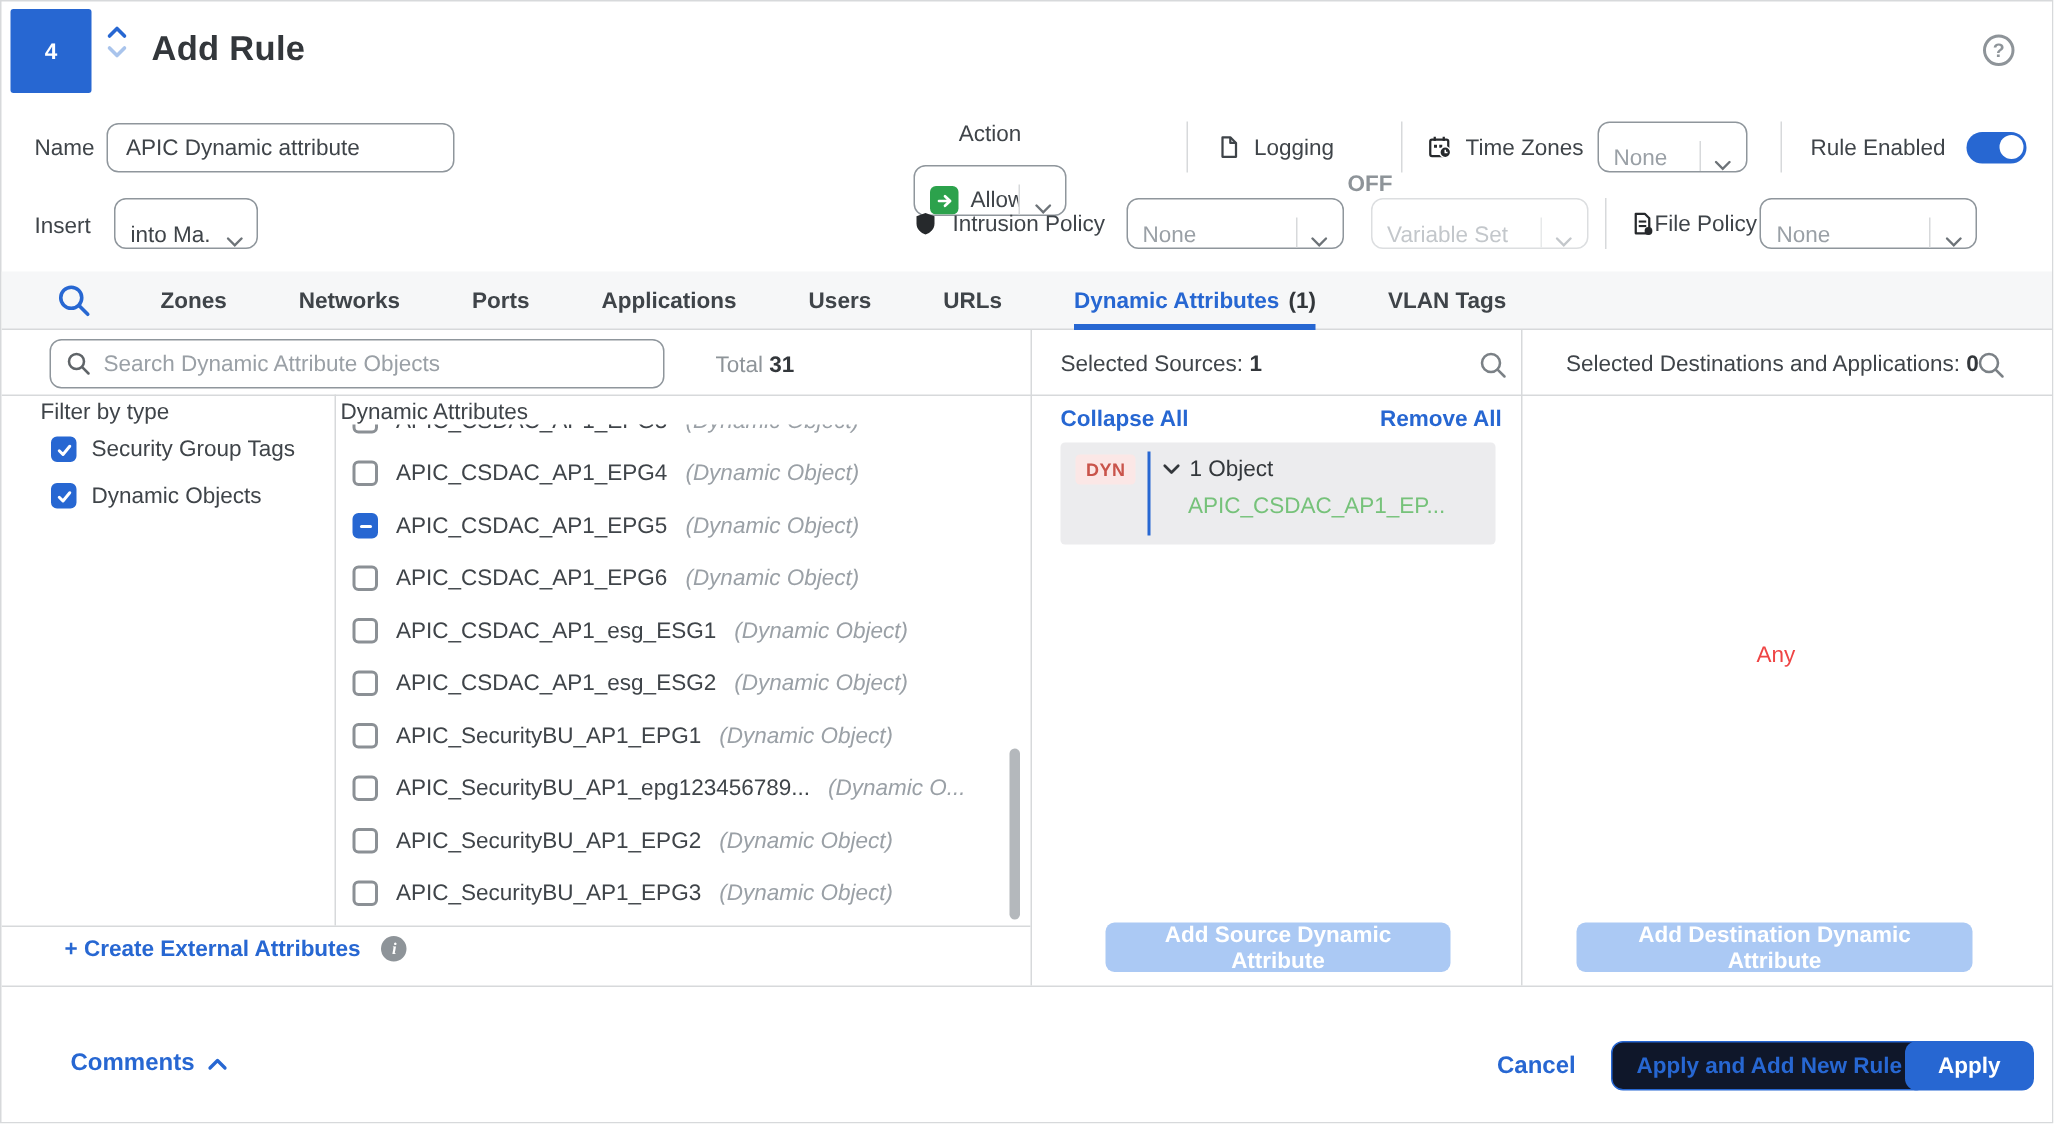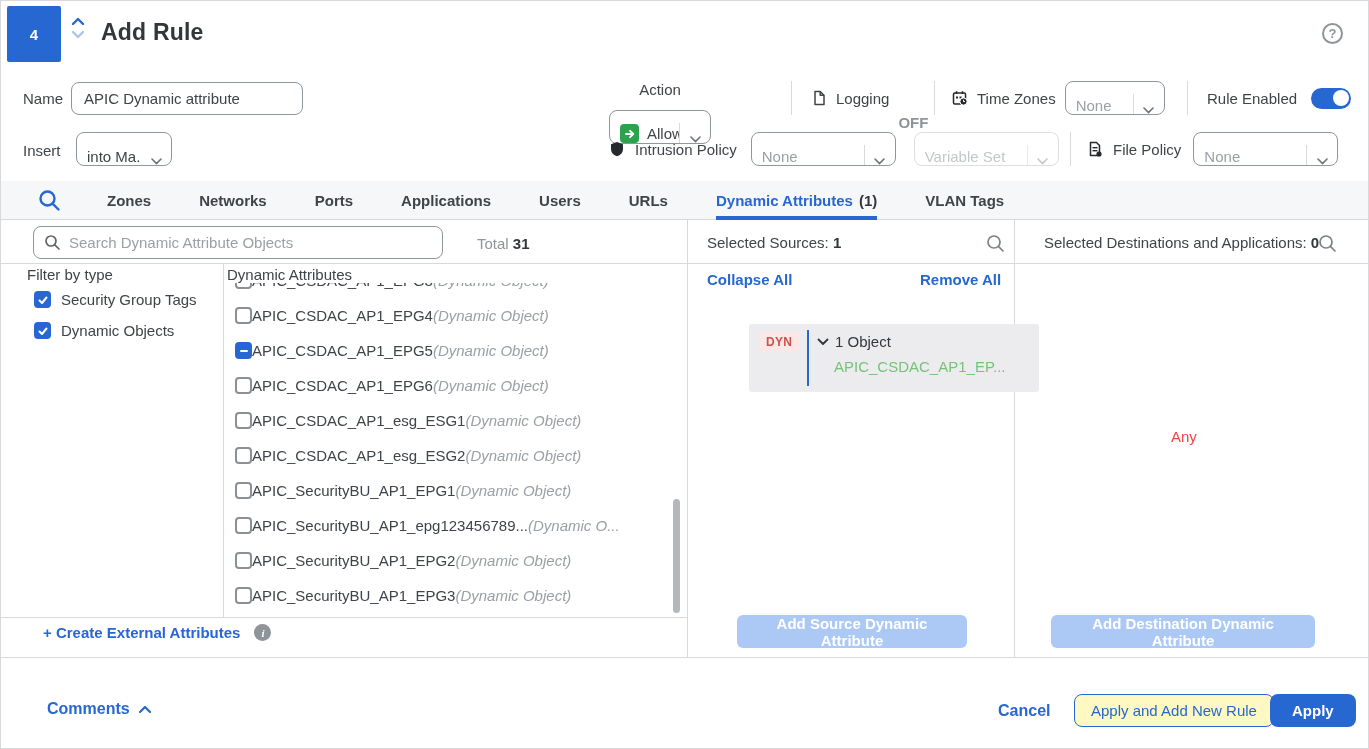--- a/index.html
+++ b/index.html
@@ -52,42 +52,42 @@
   .bold { font-weight:700; color:#33373b; }
 
   
   .cb { width:17px; height:17px; border:2px solid #8b9095; border-radius:4px; background:#fff; flex:none; display:flex; align-items:center; justify-content:center; }
   .cb.on { background:#2767d2; border-color:#2767d2; }
 
   .filter-row { display:flex; align-items:center; gap:10px; font-size:15px; color:#3f4449; }
 
   .list { left:226px; top:282px; width:446px; height:330px; overflow:hidden; }
   .list-inner { position:relative; top:-20px; }
-  .attr-row { height:35px; display:flex; align-items:center; padding-left:8px; }
+  .attr-row { height:35px; display:flex; align-items:center; gap:12px; padding-left:8px; }
   .attr-name { font-size:15px; color:#3f4449; white-space:nowrap; }
   .attr-type { font-size:15px; font-style:italic; color:#9aa0a6; white-space:nowrap; }
 
   .scroll-track { left:672px; top:282px; width:7px; height:330px; }
   .scroll-thumb { position:absolute; left:0; top:216px; width:7px; height:114px; background:#b4b8bc; border-radius:4px; }
 
   .link-blue { color:#2767d2; font-weight:700; font-size:15px; }
   .info-circle { width:17px; height:17px; border-radius:50%; background:#8e9499; color:#fff; font-size:11px; font-weight:700; font-style:italic; display:flex; align-items:center; justify-content:center; font-family:"Liberation Serif",serif; }
 
   
-  .src-card { left:748px; top:294px; width:290px; height:68px; background:#ececee; border-radius:3px;margin-top:29px; }
+  .src-card { left:706px; top:294px; width:290px; height:68px; background:#ececee; border-radius:3px; }
   .dyn-badge { position:absolute; left:10px; top:8px; background:#fbe7e6; color:#c9544b; font-size:12px; font-weight:700; padding:3px 7px; border-radius:3px; letter-spacing:.3px; }
   .src-card .bluebar { position:absolute; left:58px; top:6px; width:2px; height:56px; background:#2767d2; }
   .obj-row { position:absolute; left:68px; top:9px; display:flex; align-items:center; gap:6px; font-size:15px; color:#33373b; }
   .obj-name { position:absolute; left:85px; top:34px; font-size:15px; color:#76c27a; }
 
   .btn-disabled { background:#abc9f4; color:#fff; font-size:15px; font-weight:700; border:none; border-radius:6px; height:33px; display:flex; align-items:center; justify-content:center; padding:0 18px; }
   .any-label { color:#ef4444; font-size:15px; }
 
   
-  .btn-outline { border:1.5px solid #2767d2; color:#2767d2; background:#fef9c3; font-weight:400; font-size:15px; border-radius:8px; height:33px; display:flex; align-items:center; justify-content:center; padding:0 16px; font-family:"Liberation Sans",sans-serif; }
+  .btn-outline { border:1.5px solid #2767d2; color:#2767d2; background:#0f172a; font-weight:700; font-size:15px; border-radius:8px; height:33px; display:flex; align-items:center; justify-content:center; padding:0 16px; font-family:"Liberation Sans",sans-serif; }
   .btn-solid { border:none; background:#2767d2; color:#fff; font-weight:700; font-size:15px; border-radius:8px; height:33px; display:flex; align-items:center; justify-content:center; padding:0 22px; font-family:"Liberation Sans",sans-serif; }
   .comments { display:flex; align-items:center; gap:8px; color:#2767d2; font-weight:700; font-size:16px; }
 
   .icon16 { width:16px; height:16px; flex:none; }
   .allow-chip { width:19px; height:19px; background:#2ca24c; border-radius:4px; display:flex; align-items:center; justify-content:center; flex:none; }
 </style>
 </head>
 <body>
 
 <div class="dialog">
@@ -196,21 +196,21 @@
       <span class="val">Variable Set</span>
       <span class="sep"></span>
       <span class="car">
           <svg width="11" height="7" viewBox="0 0 11 7">
             <polyline points="1,1 5.5,5.5 10,1" fill="none" stroke="#c3c7cb" stroke-width="1.6" stroke-linecap="round"></polyline>
           </svg>
         </span>
     </div>
   </div>
   <div class="abs vdiv" style="left:1069px; top:131px; height:34px;"></div>
-  <div class="abs" style="left:1086px; top:131px; display:flex; align-items:center; gap:10px;">
+  <div class="abs" style="left:1086px; top:131px; display:flex; align-items:center; ">
     <svg class="icon16" viewBox="0 0 16 16">
         <path d="M3.5 1.5 h6 L12.5 4.5 V14.5 H3.5 z" fill="none" stroke="#26292c" stroke-width="1.5" stroke-linejoin="round"></path>
         <rect x="5.5" y="6" width="5" height="1.4" fill="#26292c"></rect>
         <rect x="5.5" y="9" width="5" height="1.4" fill="#26292c"></rect>
         <circle cx="12" cy="13" r="2.6" fill="#26292c"></circle>
       </svg>
     <span class="lbl">File Policy</span>
     <div class="dd gray" style="width:145px; margin-left:2px;">
       <span class="val">None</span>
       <span class="sep"></span>

